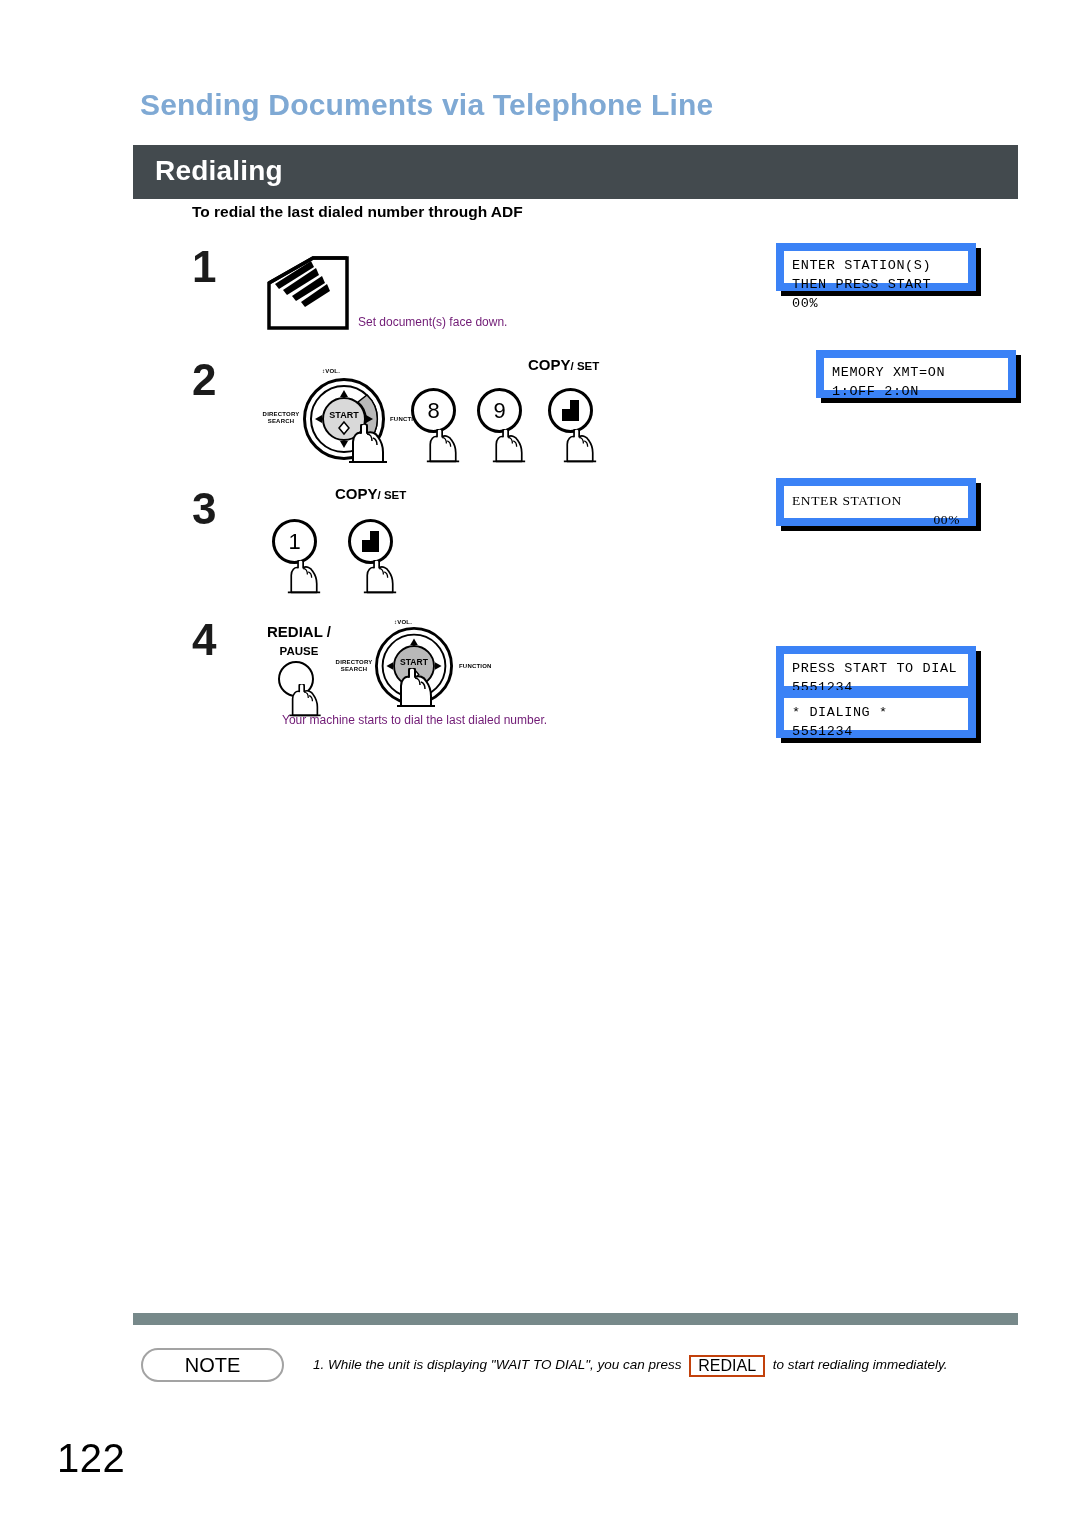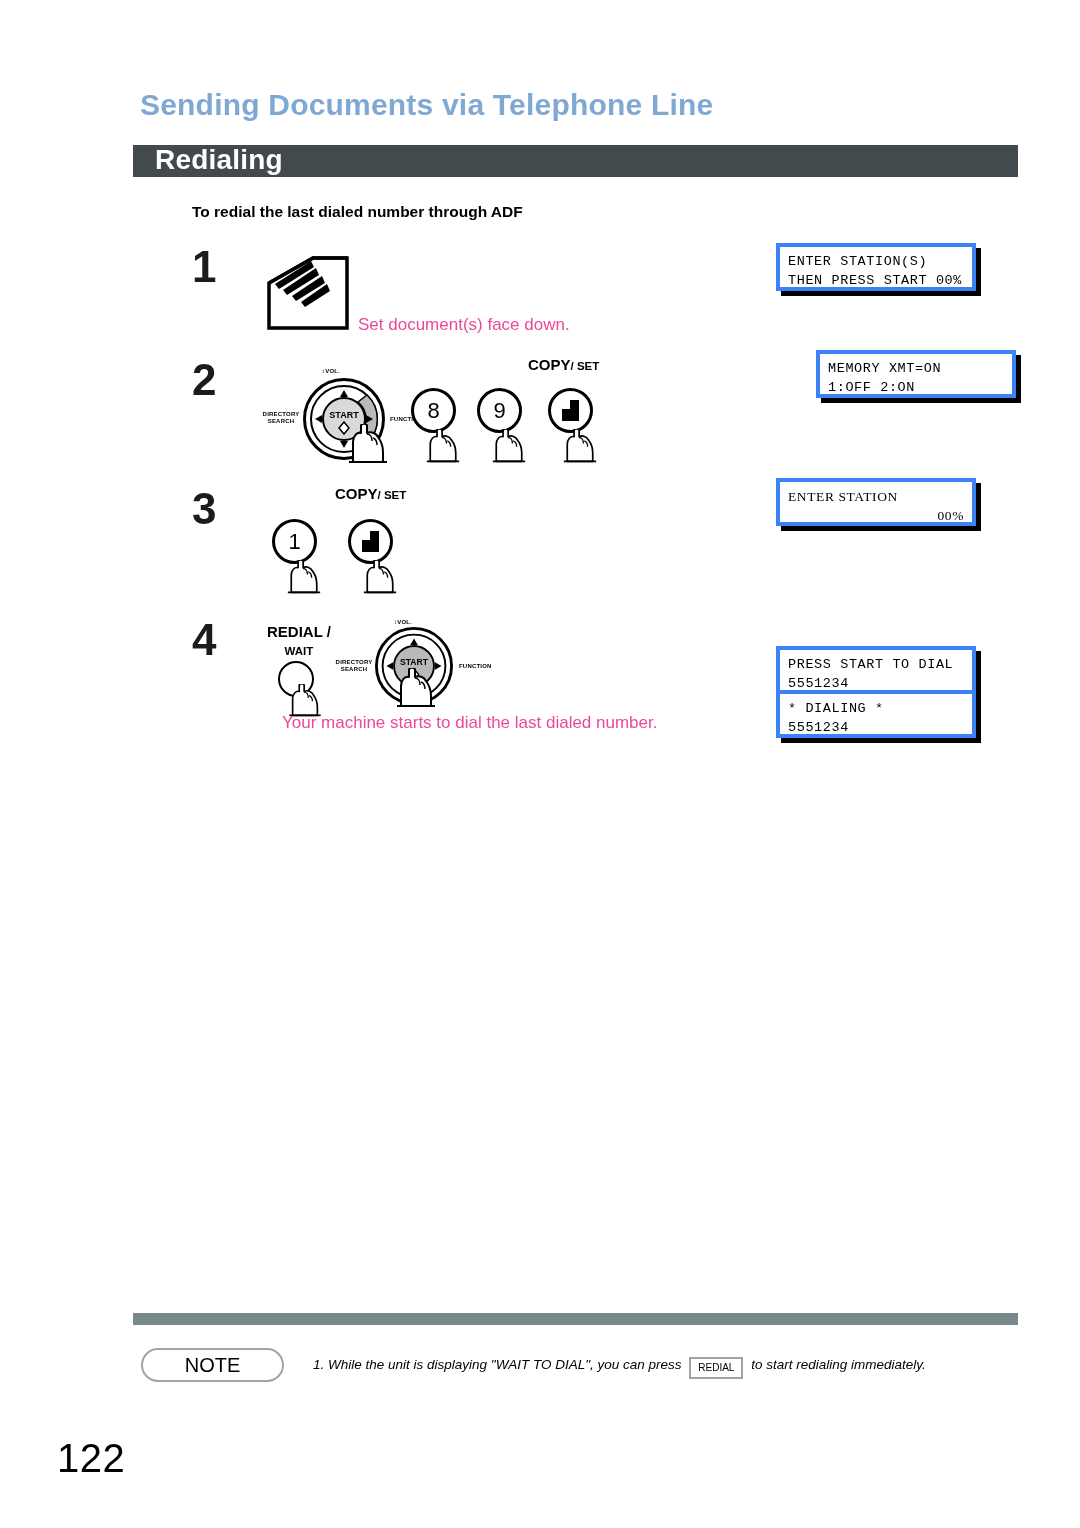--- a/index.html
+++ b/index.html
@@ -30,21 +30,21 @@
     font-weight: bold;
     color: #7fa9d4;
     letter-spacing: 0.2px;
     white-space: nowrap;
   }
   .section-bar {
     position: absolute;
     left: 133px;
     top: 145px;
     width: 885px;
-    height: 32px;
+    height: 54px;
     background: #434a4e;
   }
   .section-bar .section-title {
     position: absolute;
     left: 22px;
     top: 50%;
     transform: translateY(-52%);
     color: #ffffff;
     font-size: 28px;
     font-weight: bold;
@@ -66,22 +66,22 @@
   .step-num {
     position: absolute;
     font-size: 44px;
     font-weight: bold;
     color: #1b1b1b;
     font-family: "Liberation Sans", sans-serif;
     line-height: 1;
   }
   .step-text {
     position: absolute;
-    font-size: 17px;
-    color: #ec4899;
+    font-size: 12px;
+    color: #701a75;
     white-space: nowrap;
   }
 
   
   .adf-glyph { position: absolute; }
 
   
   .key {
     position: absolute;
     width: 45px;
@@ -136,21 +136,21 @@
     letter-spacing: 0.2px;
     text-align: center;
     line-height: 1.15;
   }
 
   
   .lcd {
     position: absolute;
     width: 200px;
     height: 48px;
-    border: 4px solid #3b82f6;
+    border: 8px solid #3b82f6;
     background: #fff;
     box-sizing: border-box;
     box-shadow: 5px 5px 0 0 #000;
     padding: 5px 8px 0 8px;
     font-family: "Liberation Mono", monospace;
     font-size: 13.5px;
     line-height: 19px;
     color: #000;
     letter-spacing: 0.6px;
   }
@@ -186,24 +186,24 @@
     left: 313px;
     top: 1355px;
     width: 690px;
     font-size: 13.5px;
     font-style: italic;
     color: #000;
     line-height: 1.55;
   }
   .redial-chip {
     display: inline-block;
-    border: 2px solid #a3a3a3;
+    border: 2px solid #c2410c;
     padding: 0px 7px 1px 7px;
     font-style: normal;
-    font-size: 10px;
+    font-size: 16px;
     line-height: 17px;
     vertical-align: -2px;
     margin: 0 4px;
     background: #fff;
   }
   .page-number {
     position: absolute;
     left: 57px;
     top: 1436px;
     font-size: 40px;
@@ -336,21 +336,21 @@
       <path d="M4 38 L42 38" stroke="#000" stroke-width="2"></path>
       <path d="M22 10 C25 10 27 13 27 17" fill="none" stroke="#000" stroke-width="1.5"></path>
       <path d="M28 14 C31 15 32 18 32 21" fill="none" stroke="#000" stroke-width="1.5"></path>
     </svg>
   </div>
 
   <div class="step-num" style="left:192px; top:618px;">4</div>
 
   <div class="btn-label" style="left:267px; top:623px;">
     <div><span class="big">REDIAL /</span></div>
-    <div style="text-align:center;"><span class="small">WAIT</span></div>
+    <div style="text-align:center;"><span class="small">PAUSE</span></div>
   </div>
 
   <div class="key small-circle" style="left:278px; top:661px;"></div>
   <div class="finger" style="left:285px; top:684px;">
     <svg width="40" height="33" viewBox="0 0 46 40" xmlns="http://www.w3.org/2000/svg">
       <path d="M8 38 L8 18 C8 12 12 8 16 9 L16 2 C16 -1 22 -1 22 2 L22 9 C26 7 31 9 33 13 C36 17 38 22 38 28 L38 38 Z" fill="#fff" stroke="#000" stroke-width="2" stroke-linejoin="round"></path>
       <path d="M4 38 L42 38" stroke="#000" stroke-width="2"></path>
       <path d="M22 10 C25 10 27 13 27 17" fill="none" stroke="#000" stroke-width="1.5"></path>
       <path d="M28 14 C31 15 32 18 32 21" fill="none" stroke="#000" stroke-width="1.5"></path>
     </svg>

